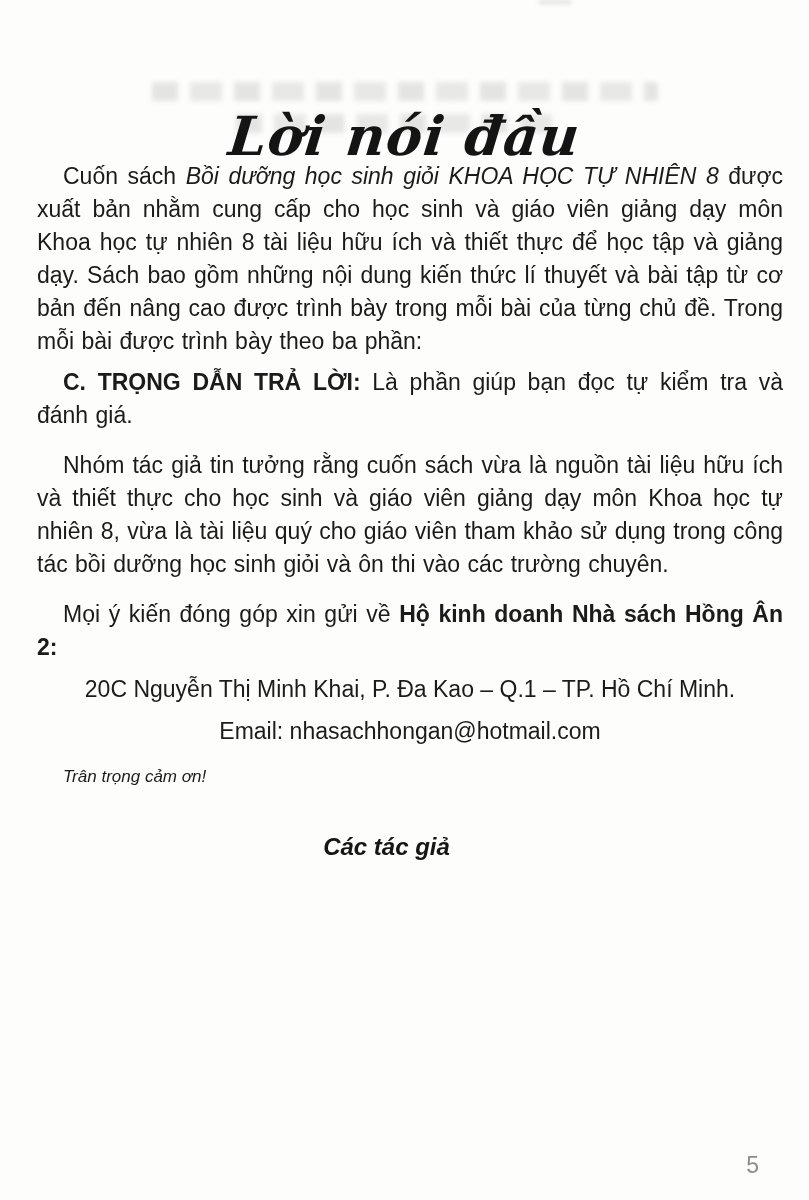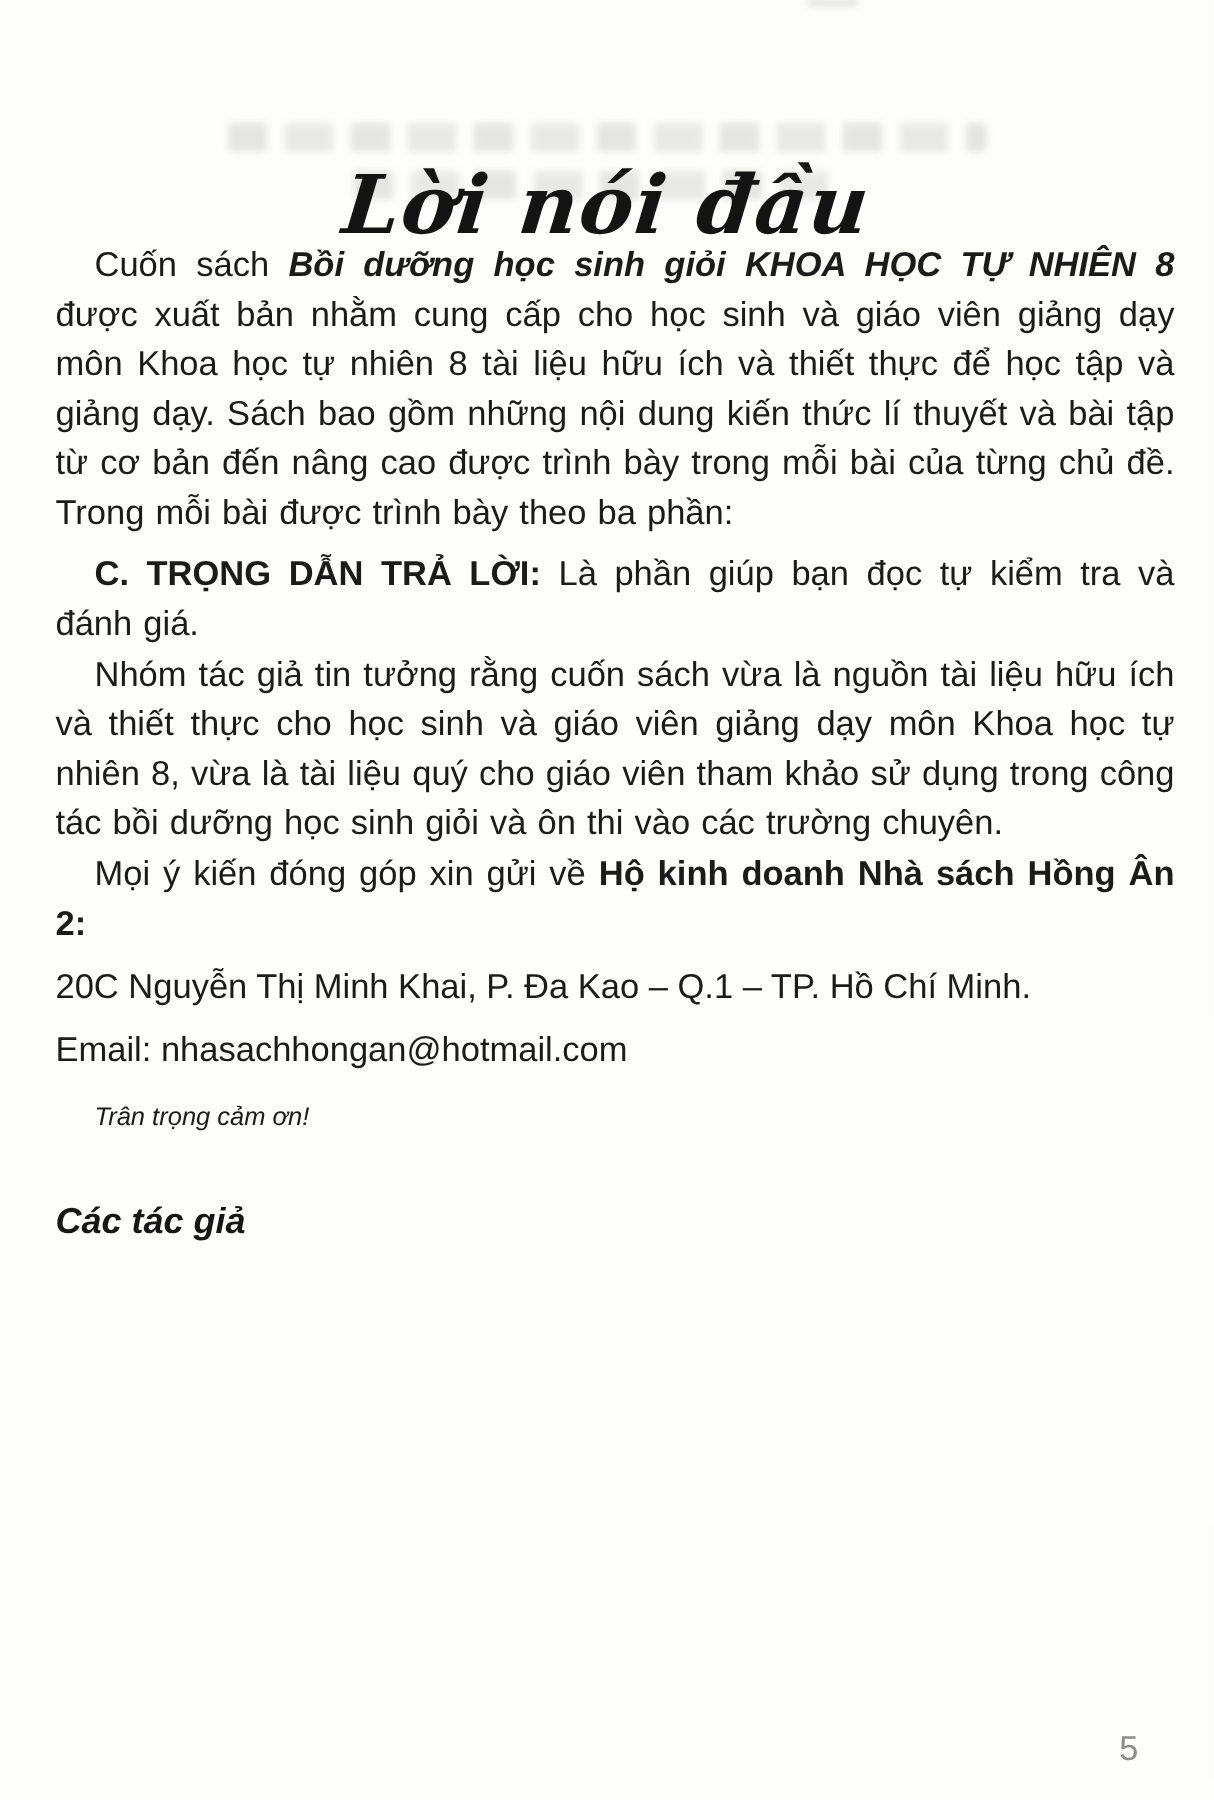--- a/index.html
+++ b/index.html
@@ -60,39 +60,40 @@
   .para {
     font-size: 23px;
     line-height: 33px;
     text-align: justify;
     text-indent: 26px;
     margin: 0;
     word-spacing: 1px;
   }
   .para-intro   { margin-top: 14px; }
   .para-section { margin-top: 8px;  }
-  .para-body    { margin-top: 1px; }
+  .para-body    { margin-top: 17px; }
   .b  { font-weight: bold; }
-  .bi { font-weight: bold; font-style: italic; }
+  .bi { font-weight: normal; font-style: italic; }
   .centered {
     font-size: 23px;
     line-height: 33px;
+    text-align: center;
     margin: 9px 0 0 0;
   }
   .thanks {
     font-size: 17px;
     line-height: 33px;
     font-style: italic;
     margin: 12px 0 0 0;
     text-indent: 26px;
   }
   .signature {
     margin-top: 40px;
     padding-right: 47px;
-    text-align: left;
+    text-align: center;
     font-size: 24px;
     font-weight: bold;
     font-style: italic;
     color: #161616;
   }
   .page-number {
     position: absolute;
     right: 50px; top: 1152px;
     font-size: 23px;
     color: #8d8d8d;

